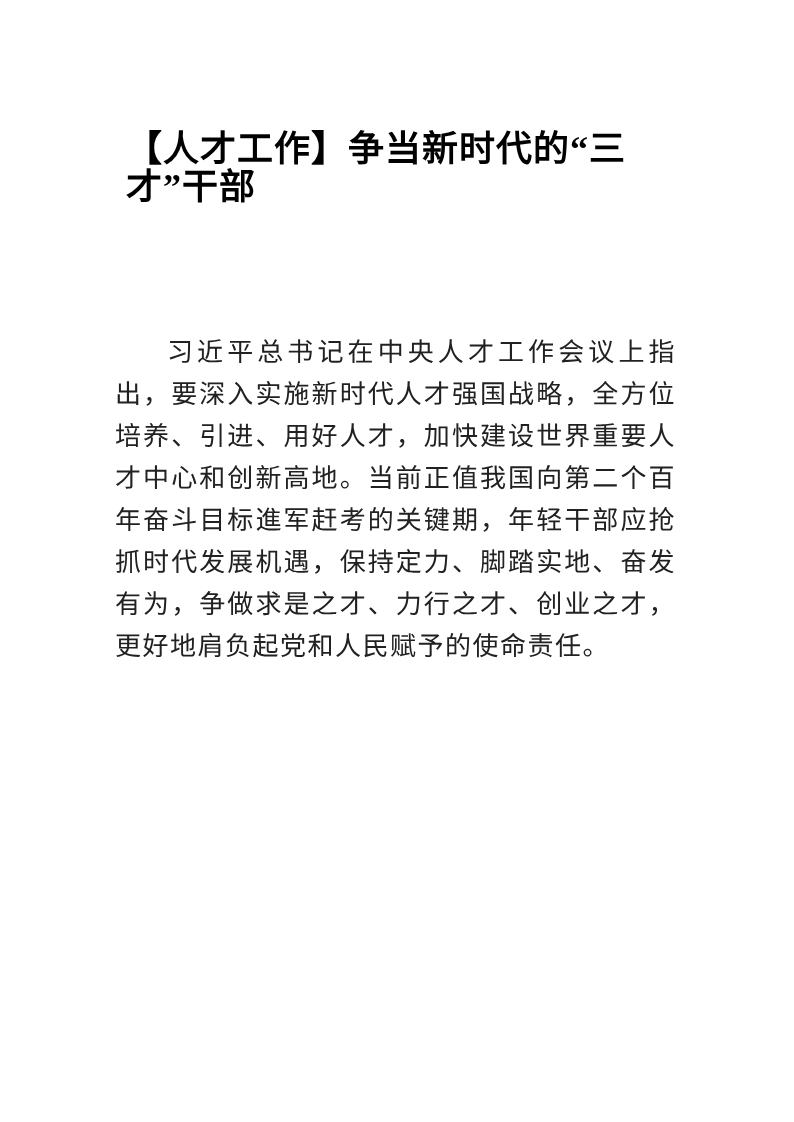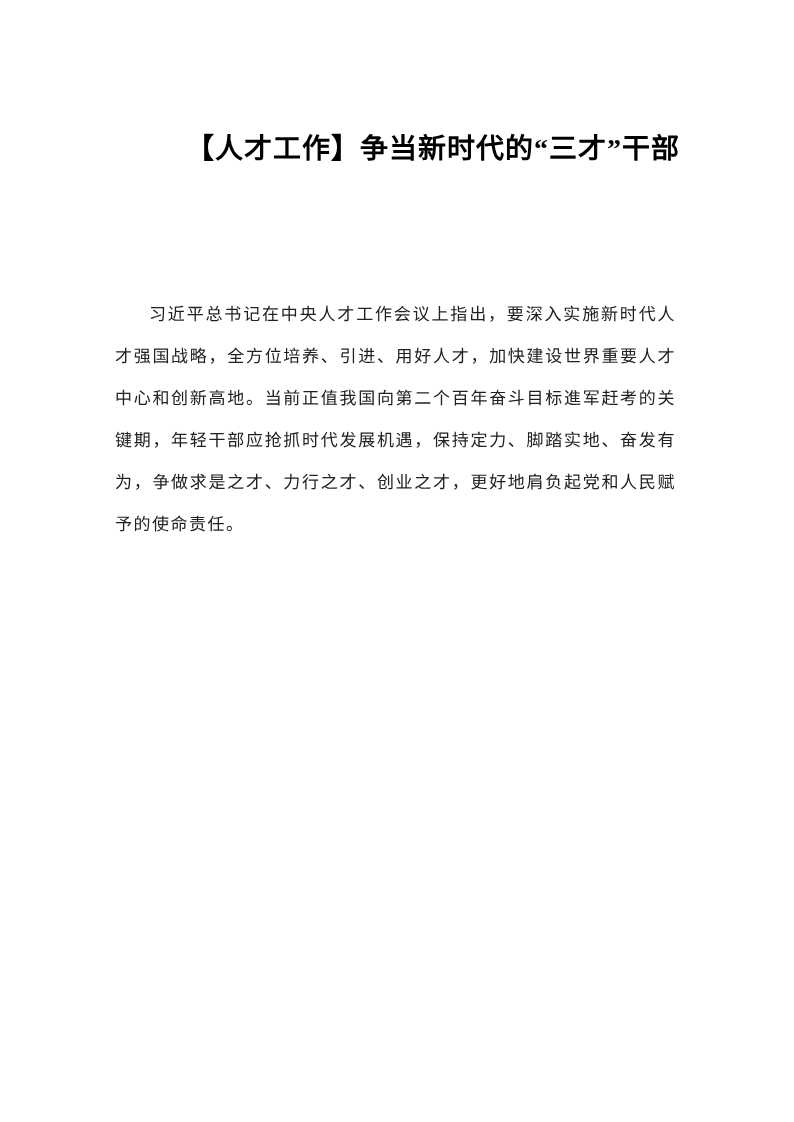--- a/index.html
+++ b/index.html
@@ -12,35 +12,35 @@
     width: 794px;
     height: 1122px;
     margin: 0 auto;
     background: #ffffff;
     box-sizing: border-box;
     padding: 130px 114px 40px 115px;
     overflow: hidden;
     font-family: "Liberation Serif", "DejaVu Serif", serif;
   }
   .doc-title {
-    margin: 0 0 126px 0;
-    font-size: 28px;
+    margin: 0 0 126px 11px;
+    font-size: 36px;
     line-height: 38px;
     font-weight: 700;
-    text-align: right;
+    text-align: left;
     color: #000000;
     letter-spacing: 1px;
     font-family: "Liberation Serif", "DejaVu Serif", serif;
   }
   .doc-body {
     color: #212121;
   }
   .doc-paragraph {
     margin: 0 4px 42px 0;
-    font-size: 17px;
+    font-size: 26px;
     line-height: 42px;
     letter-spacing: 1.5px;
     text-align: justify;
     text-justify: inter-character;
     text-indent: 2em;
     color: #212121;
     font-family: "Liberation Serif", "DejaVu Serif", serif;
     word-break: break-all;
   }
   .doc-paragraph:last-child {

